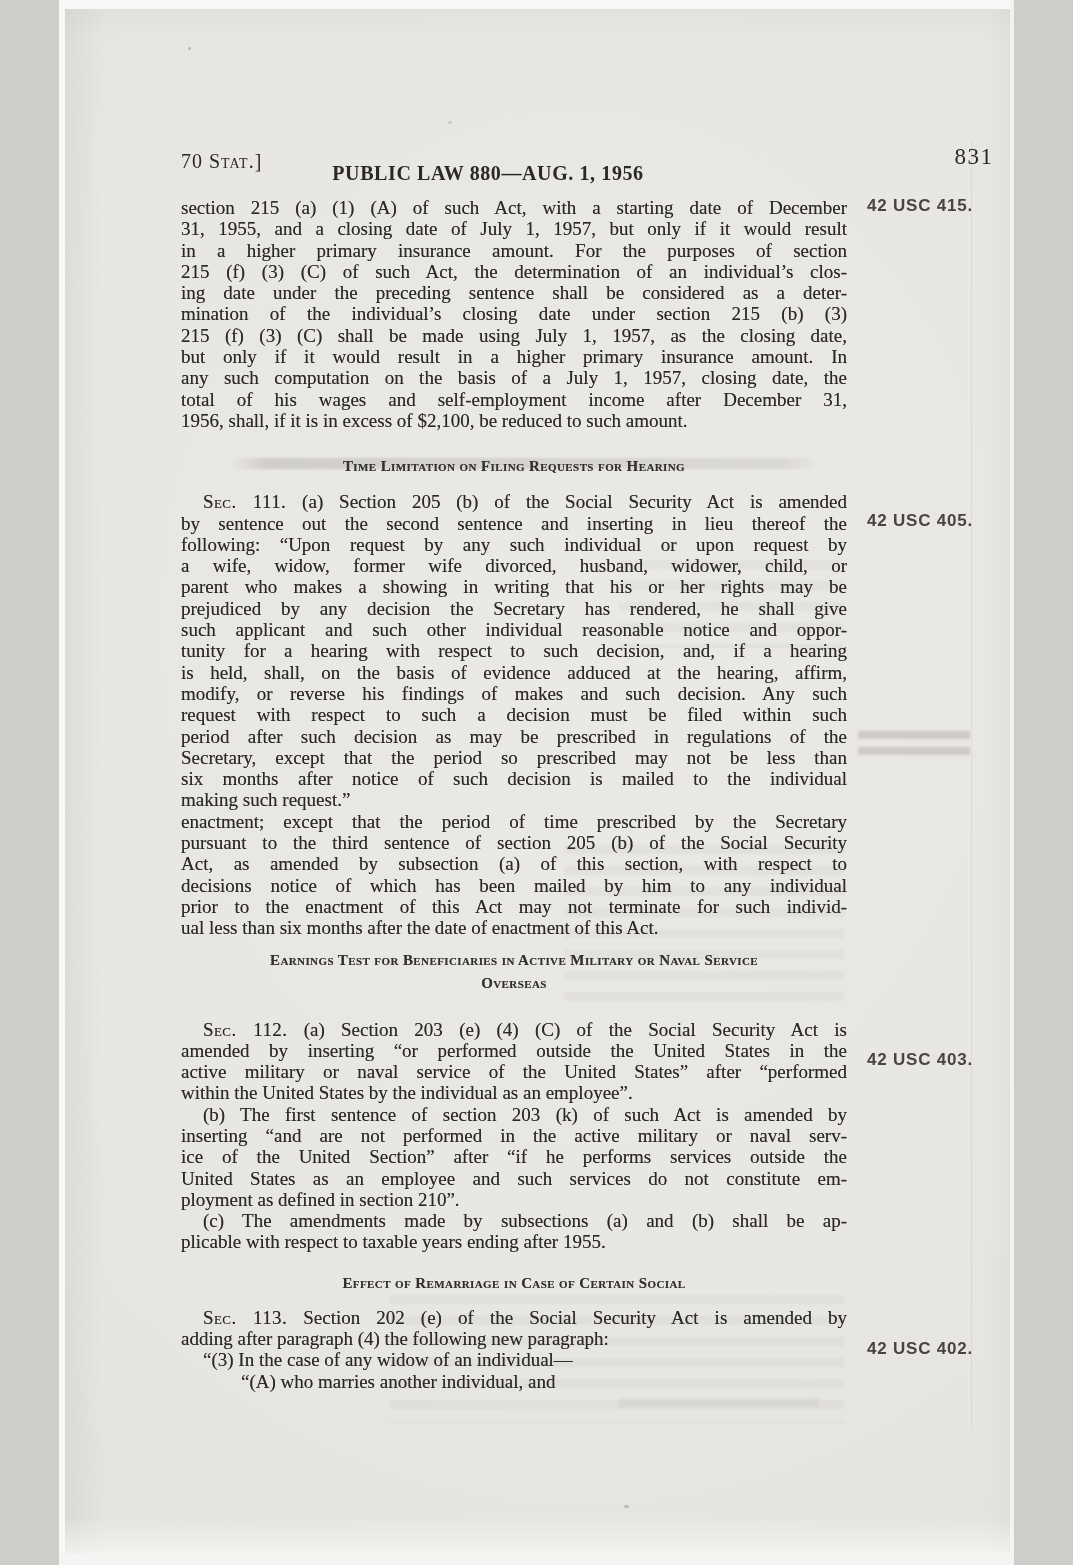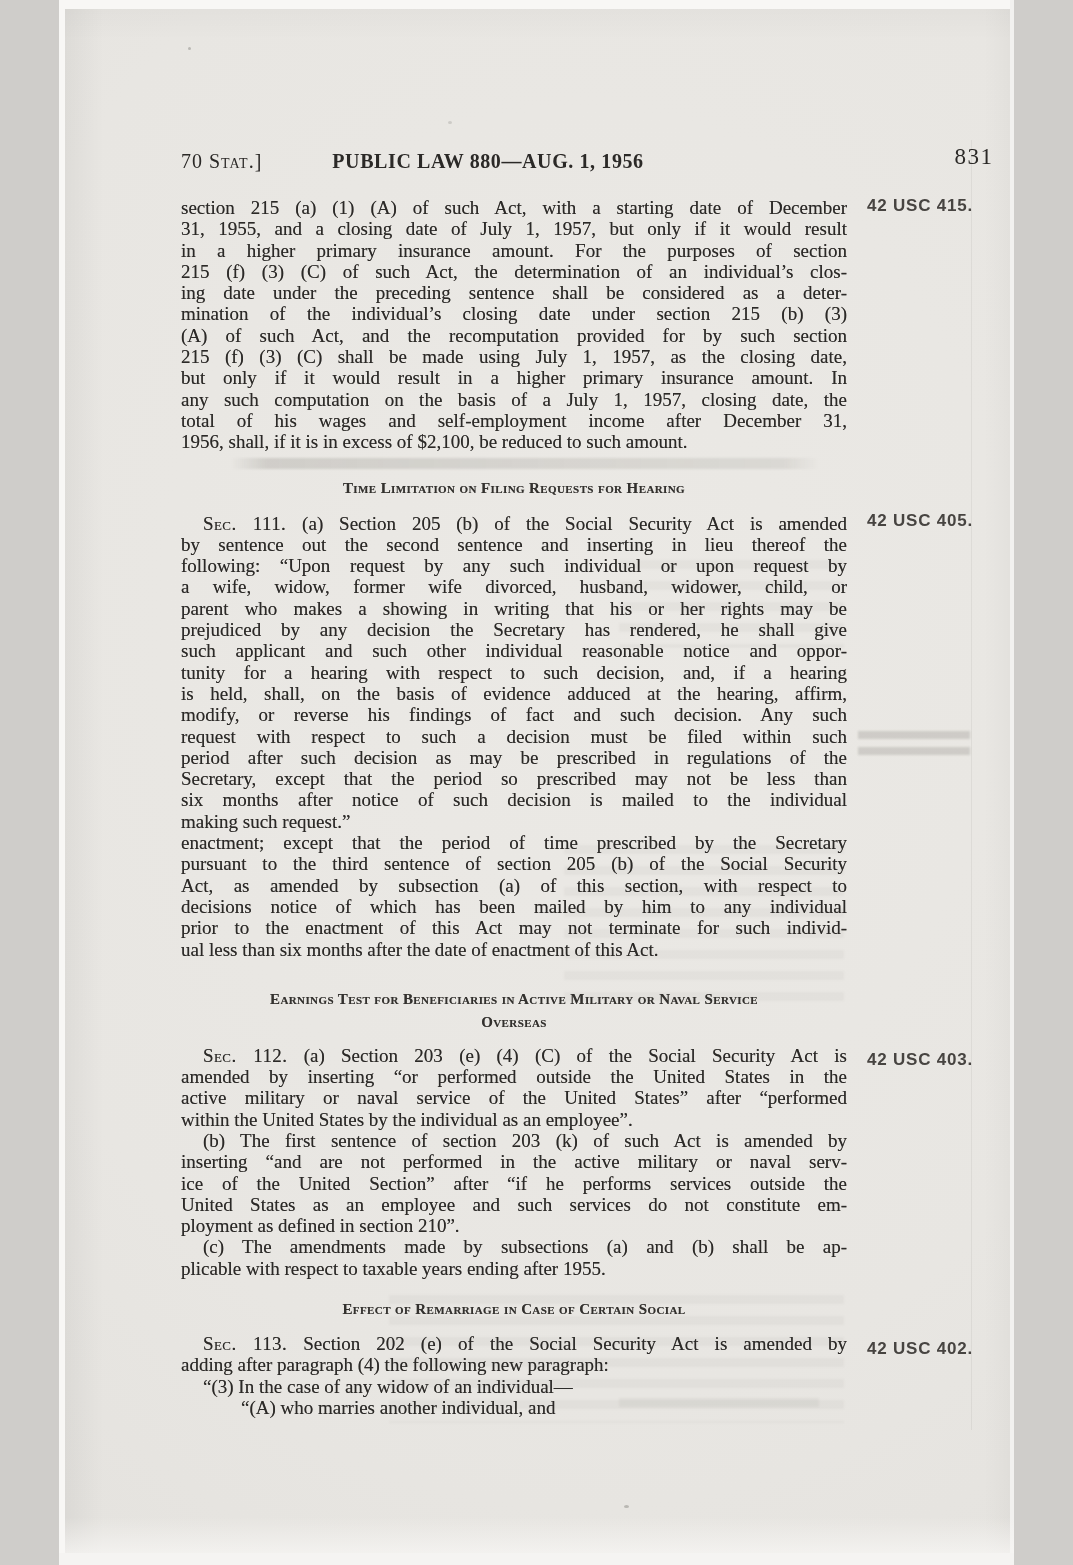--- a/index.html
+++ b/index.html
@@ -22,21 +22,21 @@
   .edge-left{left:0;top:0;width:6px;height:100%;background:#f8f7f5;}
   .edge-bottom{left:0;bottom:0;width:100%;height:12px;background:#f5f4f2;}
   .edge-right{right:0;top:0;width:4px;height:100%;background:#f2f1ef;}
   .edge-bottom-fade{left:0;bottom:10px;width:100%;height:38px;
     background:linear-gradient(180deg, rgba(248,247,245,0), rgba(248,247,245,.75));}
 
   
   .header{position:absolute;left:122px;top:150px;width:666px;height:27px;z-index:3;}
   .stat{position:absolute;left:0;top:0;font-size:20px;letter-spacing:1px;}
   .sc{font-variant:small-caps;}
-  .title{position:absolute;left:0;right:0;top:0;text-align:center;
+  .title{position:absolute;left:0;right:0;top:12px;text-align:center;
     transform:translateX(-26px);
     font-weight:bold;font-size:20px;letter-spacing:.6px;}
   .page-number{position:absolute;left:860px;top:144px;width:110px;text-align:center;
     font-size:23px;letter-spacing:1.5px;z-index:3;}
 
   
   .margin-note{position:absolute;left:808px;width:130px;z-index:3;
     font-family:"Liberation Sans","DejaVu Sans",sans-serif;
     font-size:17px;font-weight:bold;letter-spacing:.8px;color:#474441;}
   .mn-1{top:196px;} .mn-2{top:511px;} .mn-3{top:1050px;} .mn-4{top:1339px;}
@@ -57,22 +57,22 @@
   .heading{text-align:center;}
   .heading .line{
     font-variant:small-caps;font-weight:bold;
     font-size:15px;line-height:23px;letter-spacing:.4px;
     white-space:nowrap;color:#33312e;
     text-shadow:0 0 .4px rgba(43,41,39,.5);
   }
   
   #statute-body .block:nth-child(2){margin-top:24px;}  
   #statute-body .block:nth-child(3){margin-top:13px;}  
-  #statute-body .block:nth-child(5){margin-top:28px;}  
-  #statute-body .block:nth-child(6){margin-top:11px;}  
+  #statute-body .block:nth-child(5){margin-top:10px;}  
+  #statute-body .block:nth-child(6){margin-top:24px;}  
   #statute-body .block:nth-child(9){margin-top:19px;}  
   #statute-body .block:nth-child(10){margin-top:12px;} 
 
   
   .artifact{position:absolute;pointer-events:none;z-index:2;}
   .ghost-heading{left:172px;top:458px;width:588px;height:11px;
     background:linear-gradient(90deg, transparent, rgba(110,108,100,.20) 6%, rgba(110,108,100,.12) 94%, transparent);
     filter:blur(1.1px);}
   .ghost-note{left:799px;top:731px;width:112px;height:28px;
     background:repeating-linear-gradient(180deg, rgba(100,98,92,.20) 0 8px, transparent 8px 16px);
@@ -126,41 +126,40 @@
   <div class="margin-note mn-4">42 USC 402.</div>
 
   <div id="statute-body">
       <div class="block paragraph">
         <div class="line">section 215 (a) (1) (A) of such Act, with a starting date of December</div>
         <div class="line">31, 1955, and a closing date of July 1, 1957, but only if it would result</div>
         <div class="line">in a higher primary insurance amount. For the purposes of section</div>
         <div class="line">215 (f) (3) (C) of such Act, the determination of an individual’s clos-</div>
         <div class="line">ing date under the preceding sentence shall be considered as a deter-</div>
         <div class="line">mination of the individual’s closing date under section 215 (b) (3)</div>
-        <div class="line">(A) of such Act, and the recomputation provided for by such section</div>
         <div class="line">215 (f) (3) (C) shall be made using July 1, 1957, as the closing date,</div>
         <div class="line">but only if it would result in a higher primary insurance amount. In</div>
         <div class="line">any such computation on the basis of a July 1, 1957, closing date, the</div>
         <div class="line">total of his wages and self-employment income after December 31,</div>
         <div class="line nj">1956, shall, if it is in excess of $2,100, be reduced to such amount.</div>
       </div>
       <div class="block heading">
         <div class="line">Time Limitation on Filing Requests for Hearing</div>
       </div>
       <div class="block paragraph">
         <div class="line ind1"><span class="sc sec-label">Sec. 111.</span> (a) Section 205 (b) of the Social Security Act is amended</div>
         <div class="line">by sentence out the second sentence and inserting in lieu thereof the</div>
         <div class="line">following: “Upon request by any such individual or upon request by</div>
         <div class="line">a wife, widow, former wife divorced, husband, widower, child, or</div>
         <div class="line">parent who makes a showing in writing that his or her rights may be</div>
         <div class="line">prejudiced by any decision the Secretary has rendered, he shall give</div>
         <div class="line">such applicant and such other individual reasonable notice and oppor-</div>
         <div class="line">tunity for a hearing with respect to such decision, and, if a hearing</div>
         <div class="line">is held, shall, on the basis of evidence adduced at the hearing, affirm,</div>
-        <div class="line">modify, or reverse his findings of fact and such decision. Any such</div>
+        <div class="line">modify, or reverse his findings of makes and such decision. Any such</div>
         <div class="line">request with respect to such a decision must be filed within such</div>
         <div class="line">period after such decision as may be prescribed in regulations of the</div>
         <div class="line">Secretary, except that the period so prescribed may not be less than</div>
         <div class="line">six months after notice of such decision is mailed to the individual</div>
         <div class="line nj">making such request.”</div>
       </div>
       <div class="block paragraph">
         <div class="line">enactment; except that the period of time prescribed by the Secretary</div>
         <div class="line">pursuant to the third sentence of section 205 (b) of the Social Security</div>
         <div class="line">Act, as amended by subsection (a) of this section, with respect to</div>

